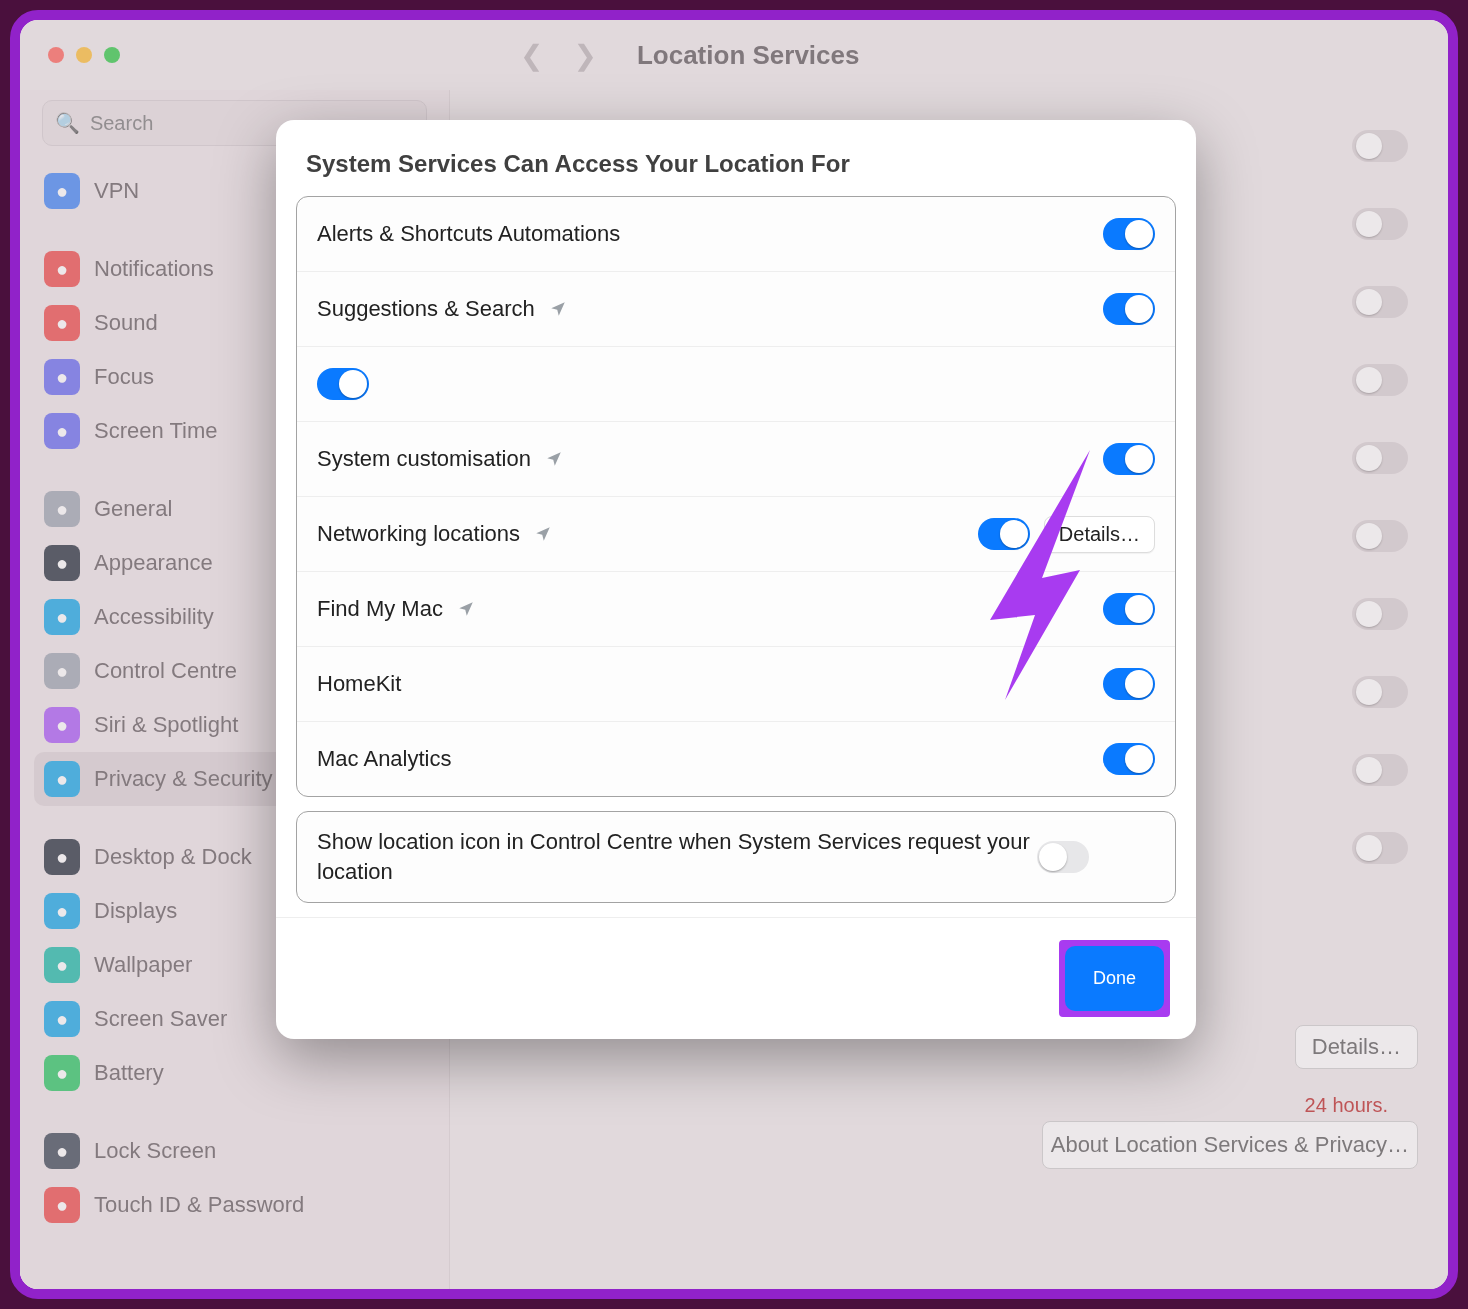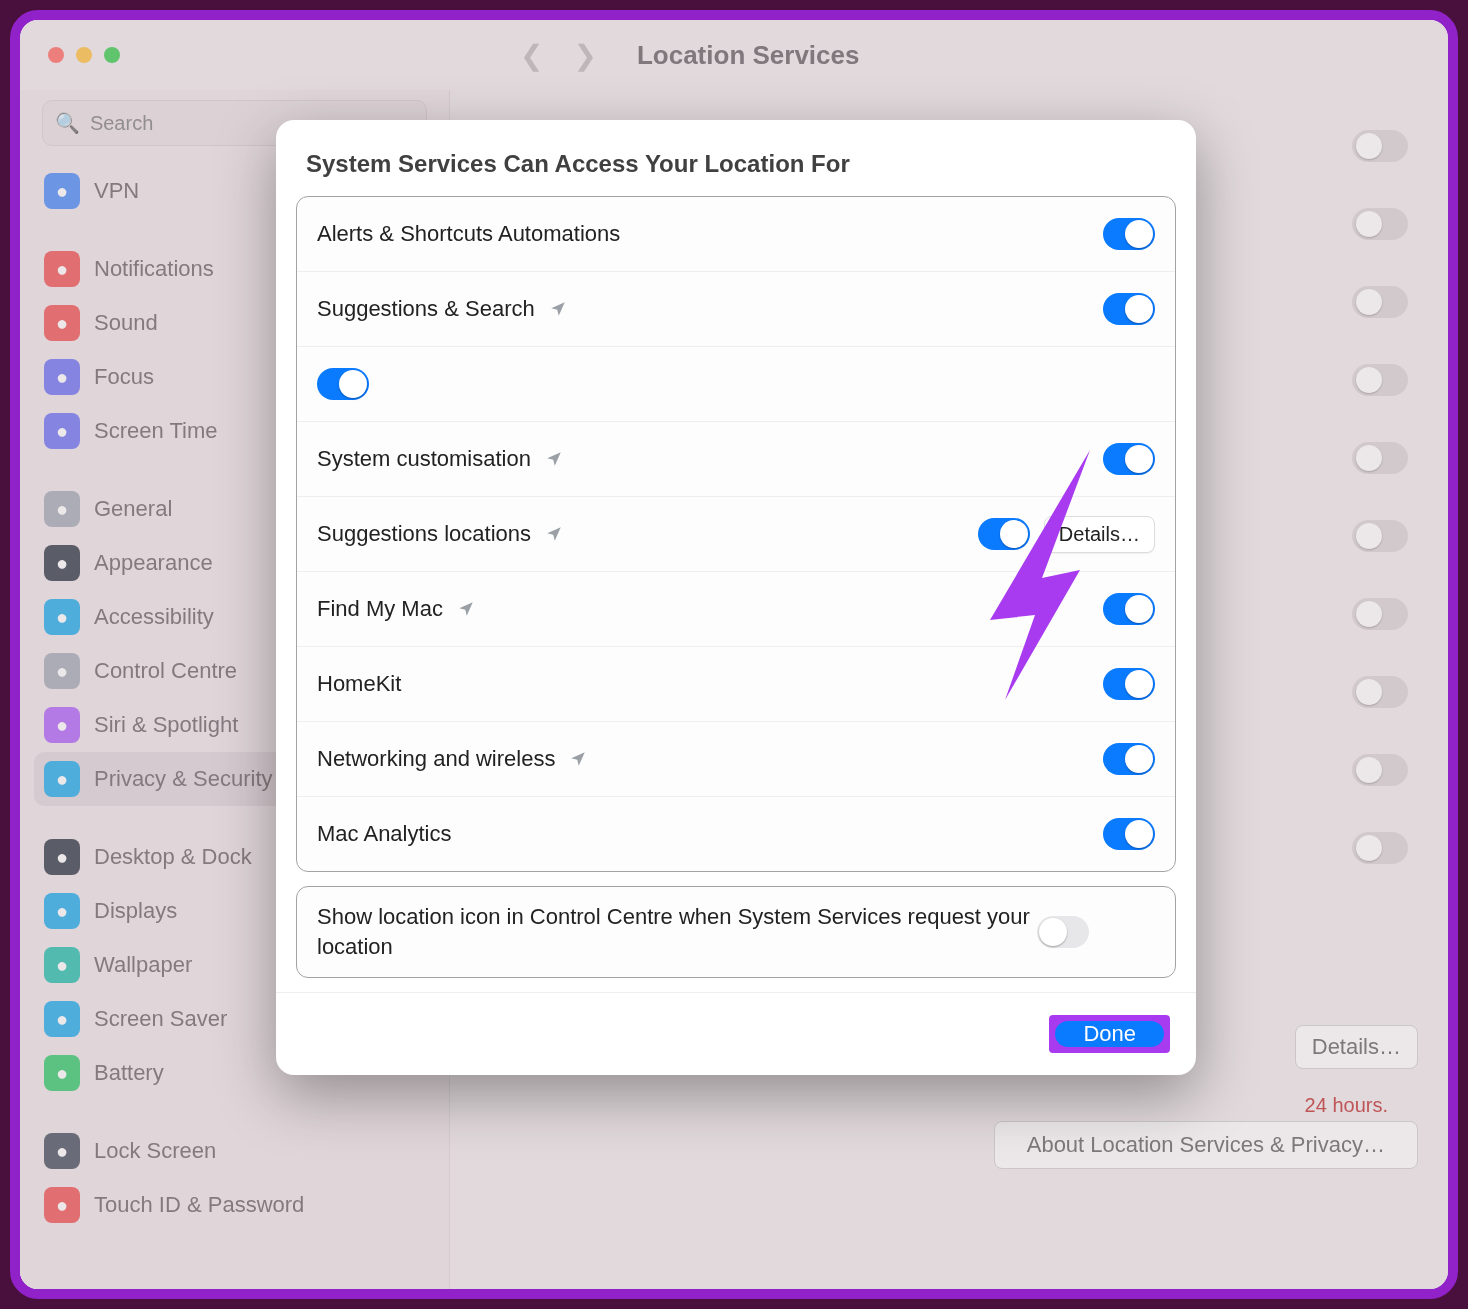--- a/index.html
+++ b/index.html
@@ -72,21 +72,21 @@
 .ic-blue{background:#3b82f6;}.ic-red{background:#ef4444;}
 .ic-indigo{background:#6366f1;}.ic-grey{background:#9ca3af;}.ic-black{background:#1f2937;}
 .ic-cyan{background:#0ea5e9;}.ic-teal{background:#14b8a6;}.ic-green{background:#22c55e;}
 .ic-dark{background:#374151;}.ic-pink{background:#a855f7;}
 
 .main{flex:1;position:relative;padding:20px 40px;color:#777;}
 .bg-toggles{position:absolute;right:40px;top:40px;display:flex;flex-direction:column;gap:46px;}
 .bg-toggle{width:56px;height:32px;border-radius:16px;background:#d8d0d3;position:relative;}
 .bg-toggle::after{content:'';position:absolute;width:26px;height:26px;border-radius:50%;background:#fff;left:4px;top:3px;box-shadow:0 1px 2px rgba(0,0,0,.3);}
 .details-bg{position:absolute;right:30px;bottom:220px;background:#fff;border:1px solid #ccc;border-radius:8px;padding:8px 16px;font-size:22px;color:#555;}
-.about-bg{position:absolute;right:30px;bottom:120px;background:#fff;border:1px solid #ccc;border-radius:8px;padding:10px 32px;font-size:22px;color:#555;}
+.about-bg{position:absolute;right:30px;bottom:120px;background:#fff;border:1px solid #ccc;border-radius:8px;padding:10px 8px;font-size:22px;color:#555;}
 .hours-bg{position:absolute;right:60px;bottom:172px;font-size:20px;color:#b91c1c;}
 
 .modal{
   position:absolute;z-index:5;
   left:256px;top:100px;width:920px;
   background:#fff;border-radius:18px;
   box-shadow:0 20px 60px rgba(0,0,0,.35);
   display:flex;flex-direction:column;
   padding:30px 0 0 0;
 }
@@ -117,22 +117,22 @@
 }
 .row.multi{min-height:90px;}
 .row.multi .row-label{line-height:1.35;}
 .modal-footer{
   border-top:1px solid #eee;padding:22px 26px;display:flex;justify-content:flex-end;
 }
 .done-wrap{
   border:6px solid #a83bf0;background:#a83bf0;border-radius:4px;
 }
 .done-btn{
-  background:#0a7aff;color:#fff;border:none;font-size:22px;font-weight:500;
-  padding:0 28px;border-radius:16px;cursor:pointer;
+  background:#0a7aff;color:#fff;border:none;font-size:18px;font-weight:500;
+  padding:22px 28px;border-radius:10px;cursor:pointer;
 }
 
 .cursor-anno{
   position:absolute;z-index:6;left:930px;top:430px;pointer-events:none;
 }
 .cursor-anno svg{width:200px;height:260px;}
 </style>
 </head>
 <body>
 
@@ -299,21 +299,21 @@
                 <path d="M3 11l18-8-8 18-2-8-8-2z"></path>
               </svg>
             </span>
           </div>
           <div class="toggle on">
             <div class="knob"></div>
           </div>
         </div>
         <div class="row">
           <div class="row-label">
-            <span>Suggestions locations</span>
+            <span>Networking locations</span>
             <span class="loc-arrow">
               <svg viewBox="0 0 24 24" fill="currentColor">
                 <path d="M3 11l18-8-8 18-2-8-8-2z"></path>
               </svg>
             </span>
           </div>
           <div class="toggle on">
             <div class="knob"></div>
           </div>
           <button class="details-btn">Details…</button>
@@ -334,33 +334,20 @@
         <div class="row">
           <div class="row-label">
             <span>HomeKit</span>
           </div>
           <div class="toggle on">
             <div class="knob"></div>
           </div>
         </div>
         <div class="row">
           <div class="row-label">
-            <span>Networking and wireless</span>
-            <span class="loc-arrow">
-              <svg viewBox="0 0 24 24" fill="currentColor">
-                <path d="M3 11l18-8-8 18-2-8-8-2z"></path>
-              </svg>
-            </span>
-          </div>
-          <div class="toggle on">
-            <div class="knob"></div>
-          </div>
-        </div>
-        <div class="row">
-          <div class="row-label">
             <span>Mac Analytics</span>
           </div>
           <div class="toggle on">
             <div class="knob"></div>
           </div>
         </div>
       </div>
 
     <div class="modal-group">
       <div class="row multi">

